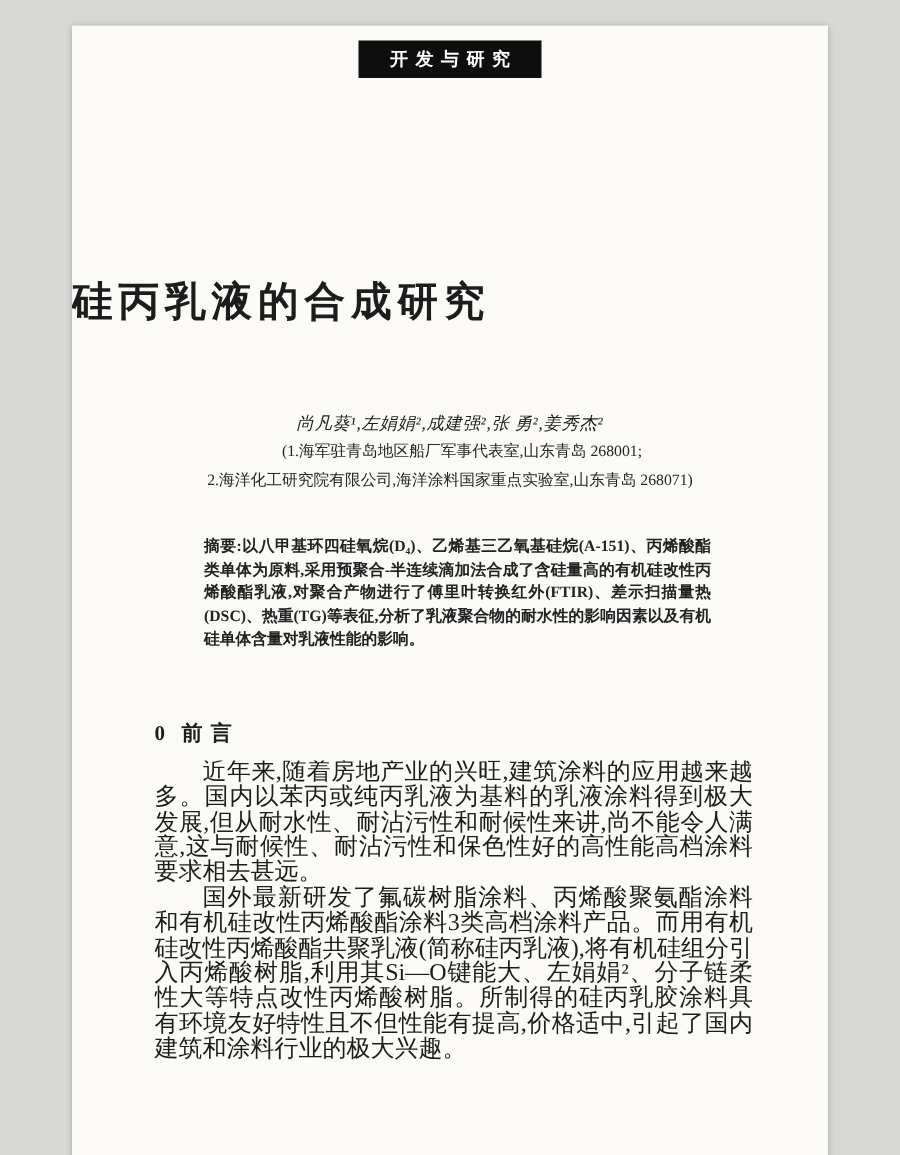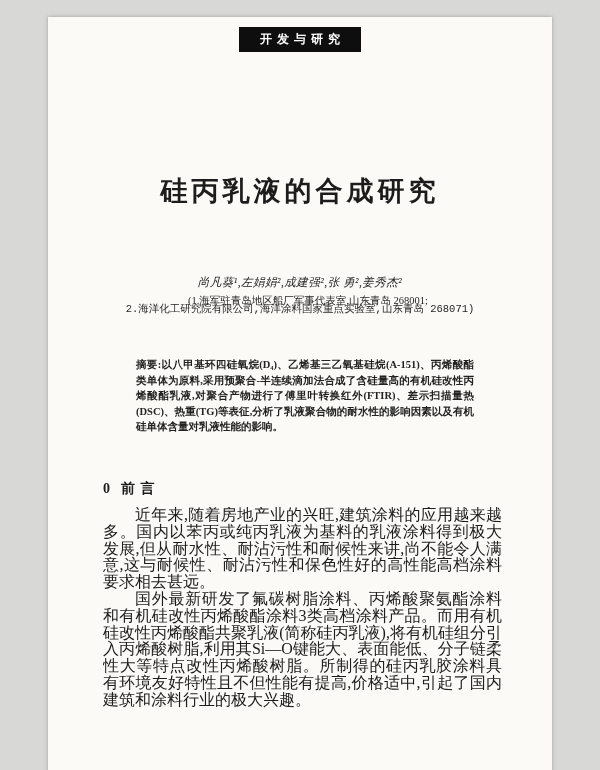--- a/index.html
+++ b/index.html
@@ -27,25 +27,25 @@
     background: #0e0e0e;
     color: #ffffff;
     font-size: 12px;
     font-weight: bold;
     letter-spacing: 5px;
     padding: 4px 16px 4px 21px; 
     white-space: nowrap;
   }
   .paper-title {
     position: absolute;
-    top: 156px;
+    top: 166px;
     left: 0;
     right: 0;
     margin: 0;
-    text-align: center;
+    text-align: left;
     font-size: 27px;
     font-weight: bold;
     letter-spacing: 4px;
   }
   .authors-line {
     position: absolute;
     top: 258px;
     left: 0;
     right: 0;
     text-align: center;
@@ -55,21 +55,21 @@
   }
   .affil-line {
     position: absolute;
     left: 0;
     right: 0;
     text-align: center;
     font-size: 10.5px;
     color: #262626;
   }
   .affil-1 { top: 277px; padding-left: 16px; }
-  .affil-2 { top: 285px; font-family: Liberation Mono, monospace; }
+  .affil-2 { top: 296px; }
   .abstract-block {
     position: absolute;
     top: 340px;
     left: 88px;
     right: 78px;
     font-size: 10.5px;
     line-height: 15.5px;
     text-align: justify;
     font-weight: 600;
     color: #222;
@@ -133,16 +133,16 @@
     <span class="inline-label">摘要:</span><span>以八甲基环四硅氧烷(D₄)、乙烯基三乙氧基硅烷(A-151)、丙烯酸酯类单体为原料,采用预聚合-半连续滴加法合成了含硅量高的有机硅改性丙烯酸酯乳液,对聚合产物进行了傅里叶转换红外(FTIR)、差示扫描量热(DSC)、热重(TG)等表征,分析了乳液聚合物的耐水性的影响因素以及有机硅单体含量对乳液性能的影响。</span>
   </div>
 
 
   <h2 class="section-heading">
     <span class="sec-num">0</span><span>前 言</span>
   </h2>
 
   <div class="body-text">
     <p>近年来,随着房地产业的兴旺,建筑涂料的应用越来越多。国内以苯丙或纯丙乳液为基料的乳液涂料得到极大发展,但从耐水性、耐沾污性和耐候性来讲,尚不能令人满意,这与耐候性、耐沾污性和保色性好的高性能高档涂料要求相去甚远。</p>
-    <p>国外最新研发了氟碳树脂涂料、丙烯酸聚氨酯涂料和有机硅改性丙烯酸酯涂料3类高档涂料产品。而用有机硅改性丙烯酸酯共聚乳液(简称硅丙乳液),将有机硅组分引入丙烯酸树脂,利用其Si—O键能大、表面能低、分子链柔性大等特点改性丙烯酸树脂。所制得的硅丙乳胶涂料具有环境友好特性且不但性能有提高,价格适中,引起了国内建筑和涂料行业的极大兴趣。</p>
+    <p>国外最新研发了氟碳树脂涂料、丙烯酸聚氨酯涂料和有机硅改性丙烯酸酯涂料3类高档涂料产品。而用有机硅改性丙烯酸酯共聚乳液(简称硅丙乳液),将有机硅组分引入丙烯酸树脂,利用其Si—O键能大、左娟娟²、分子链柔性大等特点改性丙烯酸树脂。所制得的硅丙乳胶涂料具有环境友好特性且不但性能有提高,价格适中,引起了国内建筑和涂料行业的极大兴趣。</p>
   </div>
 
 </div>
 
 </body></html>

